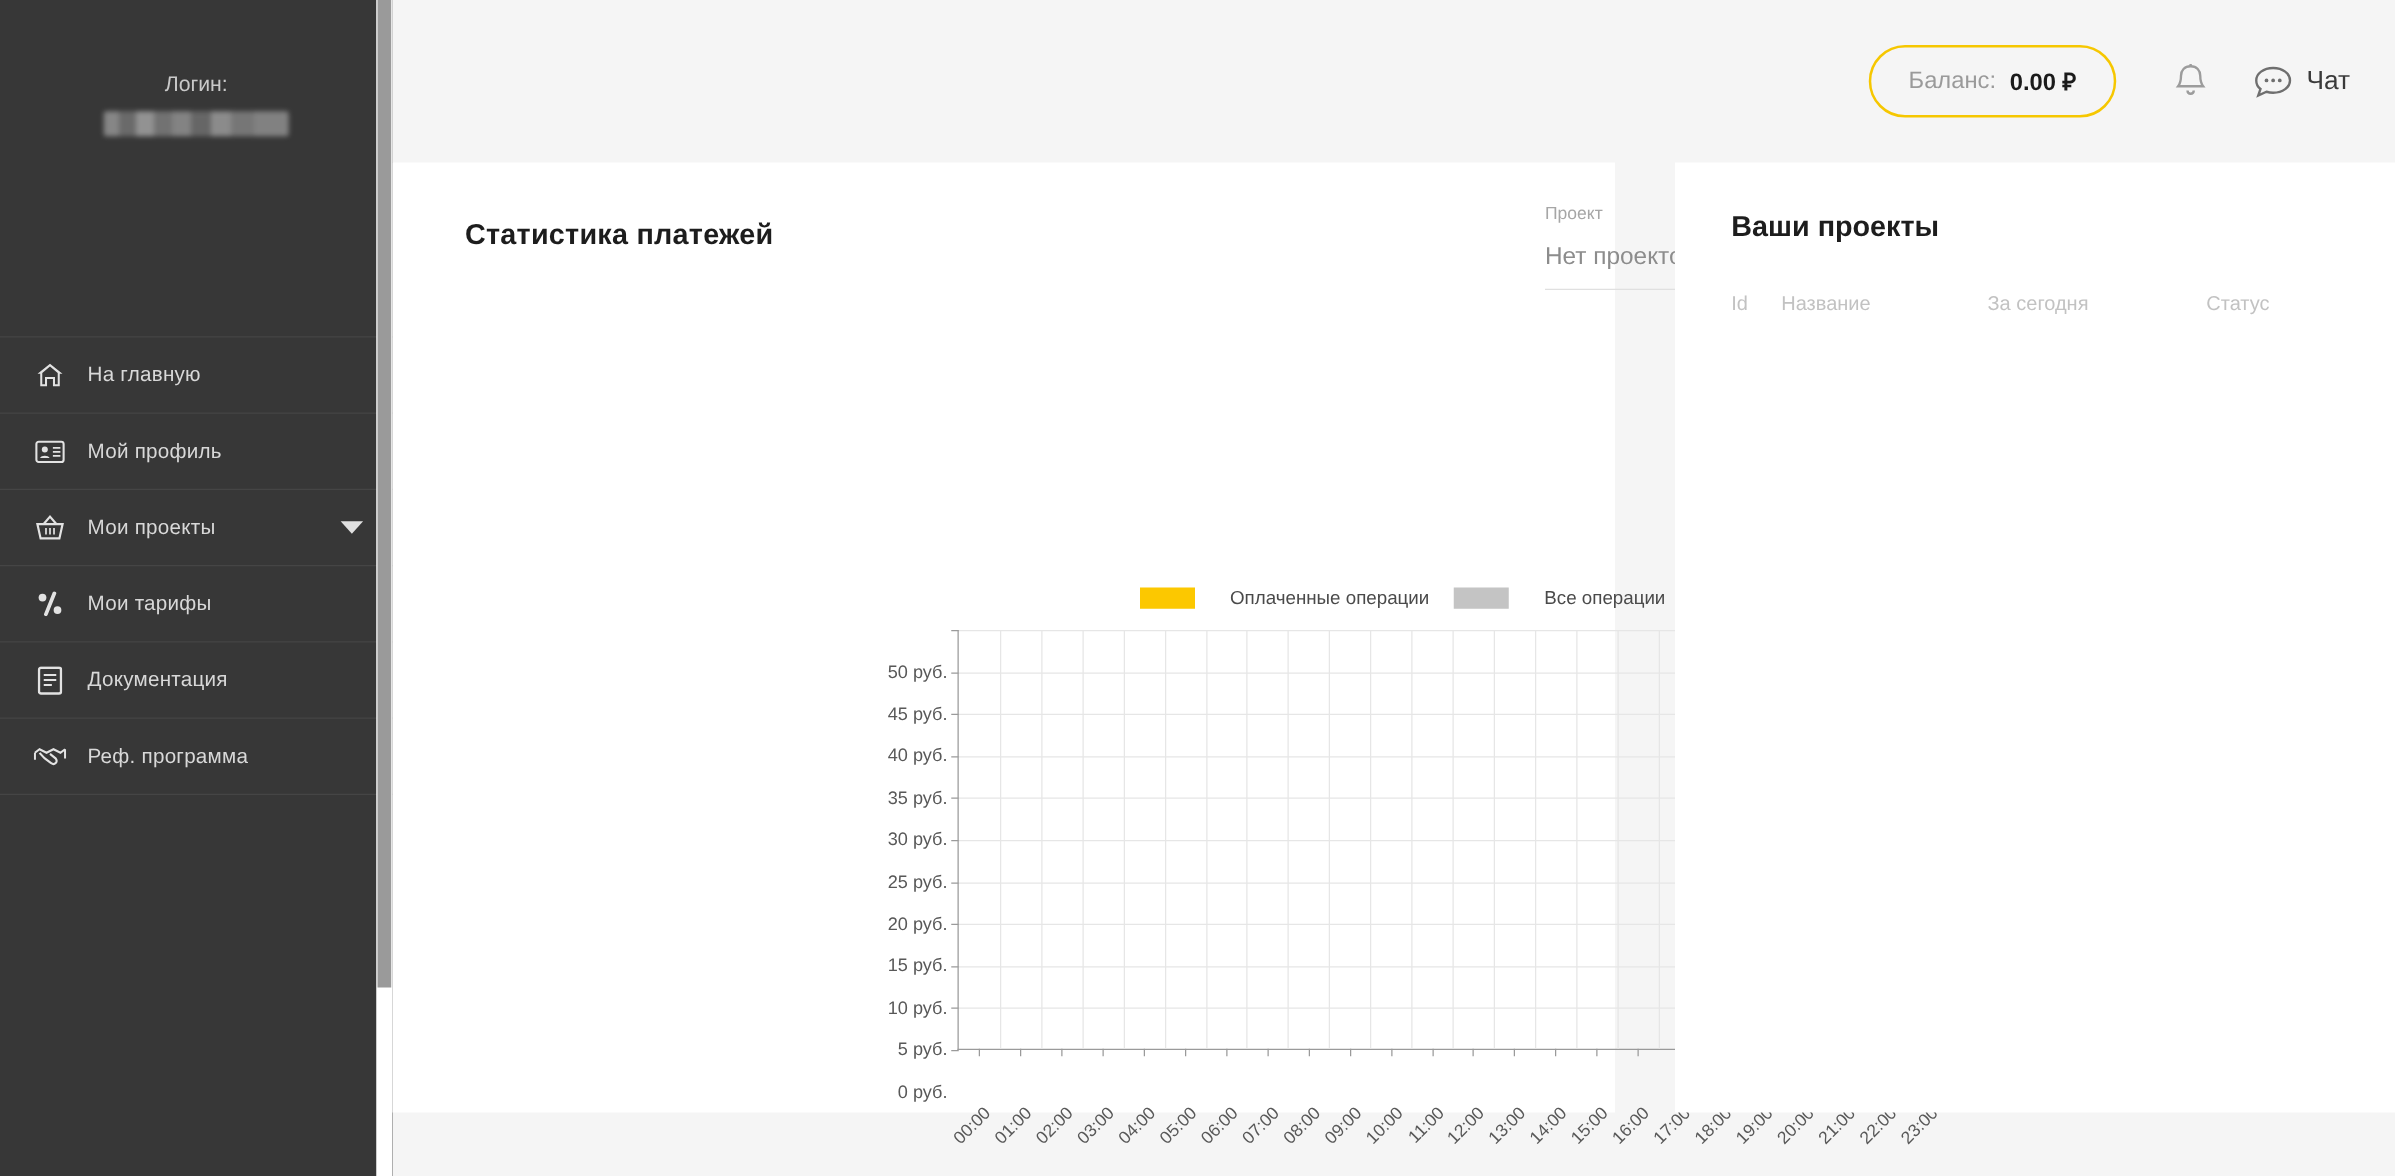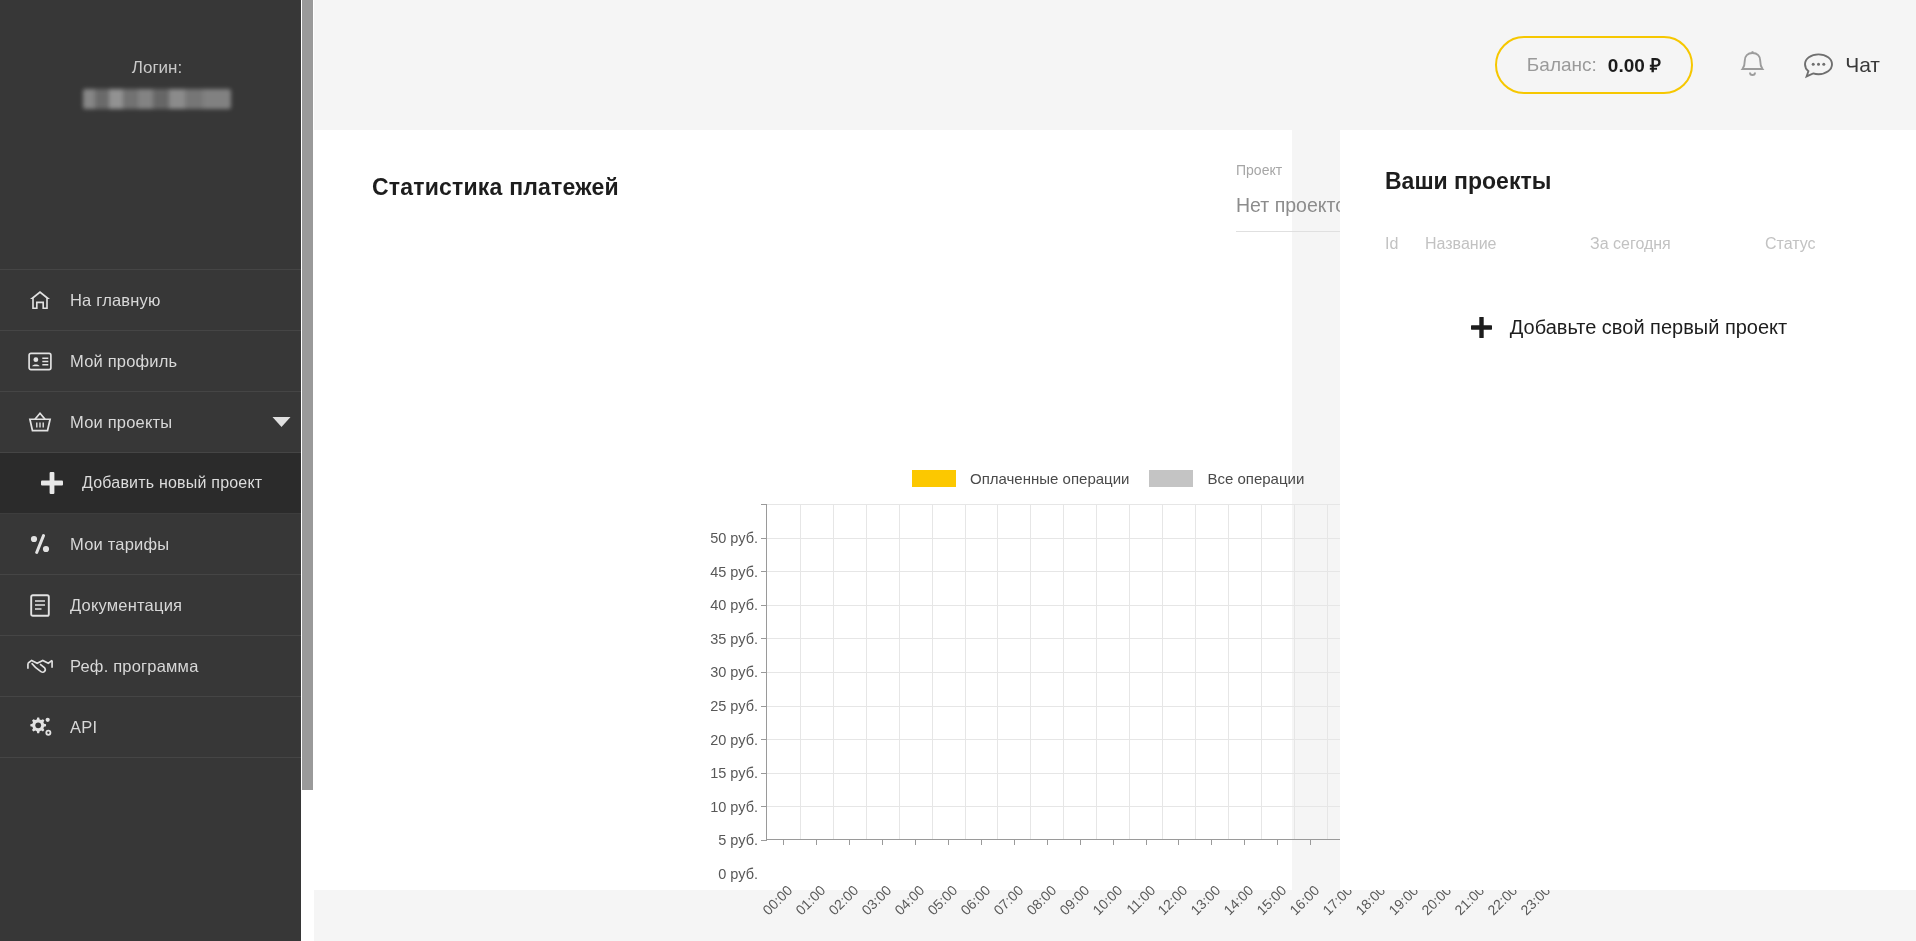--- a/index.html
+++ b/index.html
@@ -117,21 +117,21 @@
     font-size: 16.5px; color: #1d1d1d; padding: 0 0 8px 0; margin-right: 44px;
     cursor: pointer; border-bottom: 3px solid transparent; white-space: nowrap;
   }
   .tab.active { border-bottom-color: #f6c700; }
 
   
   .chart-area { position: absolute; left: 370px; top: 340px; width: 880px; height: 400px; }
   .legend {
     position: absolute; left: 228px; top: 0; display: flex; align-items: center; gap: 16px;
   }
-  .legend-item { display: flex; align-items: center; gap: 14px; }
+  .legend-item { display: flex; align-items: center; gap: 28px; }
   .legend-swatch { width: 44px; height: 17px; display: block; }
   .legend-label { font-size: 15px; color: #4a4a4a; }
 
   .plot-wrap { position: absolute; left: 0; top: 34px; width: 880px; height: 336px; }
   .y-labels {
     position: absolute; left: 0; top: 0; width: 82px; height: 336px;
   }
   .y-label {
     position: absolute; right: 8px; transform: translateY(-50%);
     font-size: 14.5px; color: #585858; white-space: nowrap;
@@ -229,29 +229,20 @@
             </svg>
           </span>
           <span class="nav-label">Мои проекты</span>
           <span class="chevron">
             <svg width="19" height="12" viewBox="0 0 19 12" fill="#e0e0e0">
                 <path d="M0.5 1 L18.5 1 L9.5 11 Z"></path>
               </svg>
           </span>
         </div>
 
-        <div class="nav-item sub">
-          <span class="nav-icon">
-            <svg width="26" height="26" viewBox="0 0 26 26" fill="#e8e8e8">
-              <rect x="10.6" y="2" width="4.8" height="22" rx="1"></rect>
-              <rect x="2" y="10.6" width="22" height="4.8" rx="1"></rect>
-            </svg>
-          </span>
-          <span class="nav-label">Добавить новый проект</span>
-        </div>
 
 
         <div class="nav-item">
           <span class="nav-icon">
             <svg width="22" height="20" viewBox="0 0 22 20" fill="currentColor">
               <circle cx="5" cy="5" r="3.1"></circle>
               <circle cx="17" cy="15" r="3.1"></circle>
               <rect x="9.6" y="-0.5" width="3" height="21" rx="1.4" transform="rotate(22 11 10)"></rect>
             </svg>
           </span>
@@ -272,32 +263,20 @@
           <span class="nav-icon">
             <svg width="26" height="20" viewBox="0 0 28 20" fill="none" stroke="currentColor" stroke-width="1.8">
               <path d="M1 7 L5 4 L11 7 L17 4 L23 7 L27 4"></path>
               <path d="M5 7 C8 11, 12 14, 15 16 C18 18, 21 15, 19 12 L14 8"></path>
               <path d="M1 7 L1 13 M27 4 L27 12"></path>
             </svg>
           </span>
           <span class="nav-label">Реф. программа</span>
         </div>
 
-        <div class="nav-item">
-          <span class="nav-icon">
-            <svg width="25" height="23" viewBox="0 0 26 24" fill="currentColor">
-              <path d="M9.6 1.5 l2 0 l.5 2.1 l1.6 .7 l1.9-1 l1.4 1.4 l-1 1.9 l.7 1.6 l2.1 .5 l0 2 l-2.1 .5 l-.7 1.6 l1 1.9 l-1.4 1.4 l-1.9-1 l-1.6 .7 l-.5 2.1 l-2 0 l-.5-2.1 l-1.6-.7 l-1.9 1 l-1.4-1.4 l1-1.9 l-.7-1.6 l-2.1-.5 l0-2 l2.1-.5 l.7-1.6 l-1-1.9 l1.4-1.4 l1.9 1 l1.6-.7 Z"></path>
-              <circle cx="10.6" cy="9.7" r="3" fill="#373737"></circle>
-              <circle cx="20.5" cy="4" r="2.2"></circle>
-              <circle cx="21.2" cy="17.5" r="3.1"></circle>
-              <circle cx="21.2" cy="17.5" r="1.2" fill="#373737"></circle>
-            </svg>
-          </span>
-          <span class="nav-label">API</span>
-        </div>
 
       </nav>
     </div>
 
     <div class="sb-track">
       <div class="sb-thumb"></div>
     </div>
   </aside>
 
   <header class="header">
@@ -470,24 +449,15 @@
   </section>
 
   <section class="right-card">
     <h2 class="right-title">Ваши проекты</h2>
     <div class="proj-head">
       <span class="ph-id">Id</span>
       <span class="ph-name">Название</span>
       <span class="ph-today">За сегодня</span>
       <span class="ph-status">Статус</span>
     </div>
-    <div class="add-first">
-      <span class="plus-glyph">
-        <svg width="25" height="25" viewBox="0 0 25 25" fill="#1d1d1d">
-          <rect x="10.3" y="2" width="4.4" height="21" rx="0.6"></rect>
-          <rect x="2" y="10.3" width="21" height="4.4" rx="0.6"></rect>
-        </svg>
-      </span>
-      <span class="add-first-label">Добавьте свой первый проект</span>
-    </div>
   </section>
 
 </div>
 
 </body></html>

